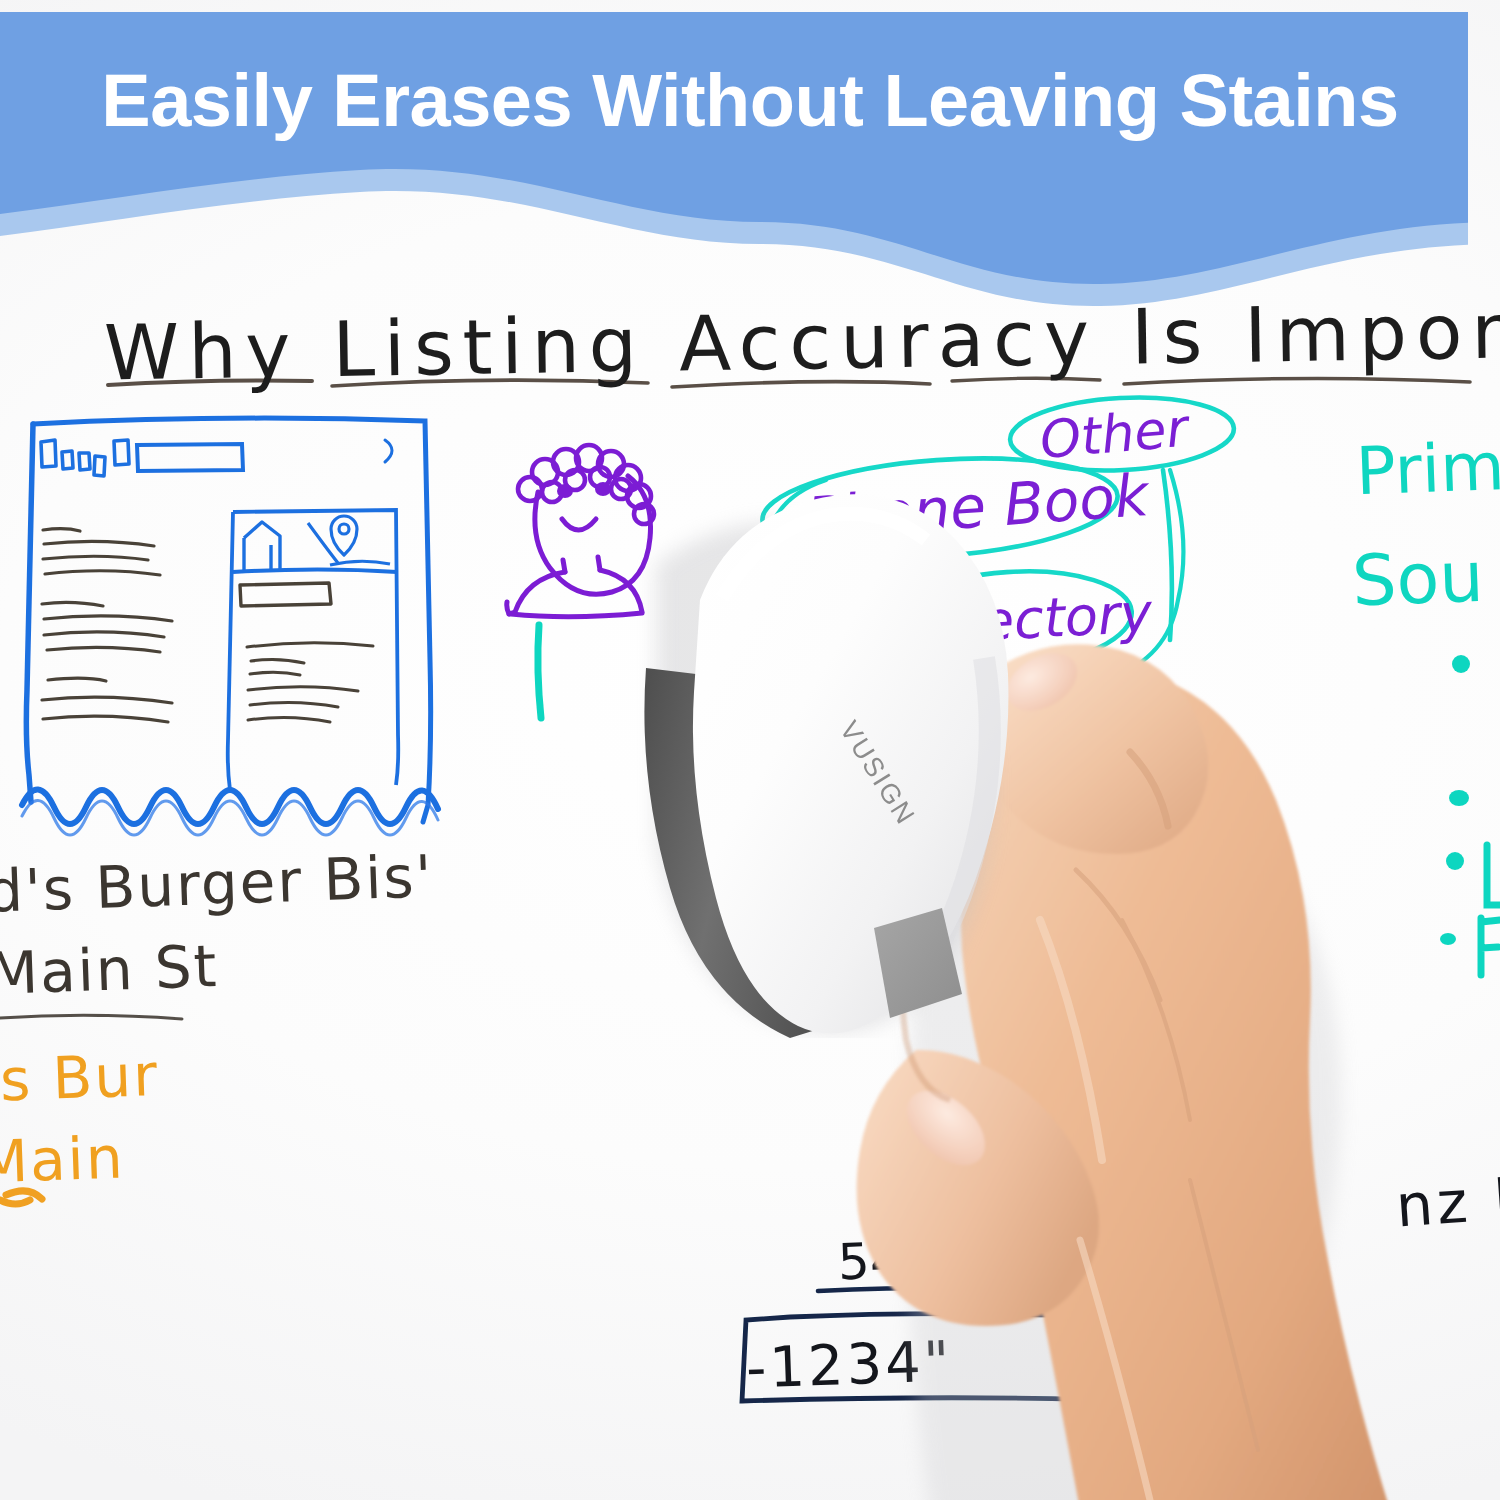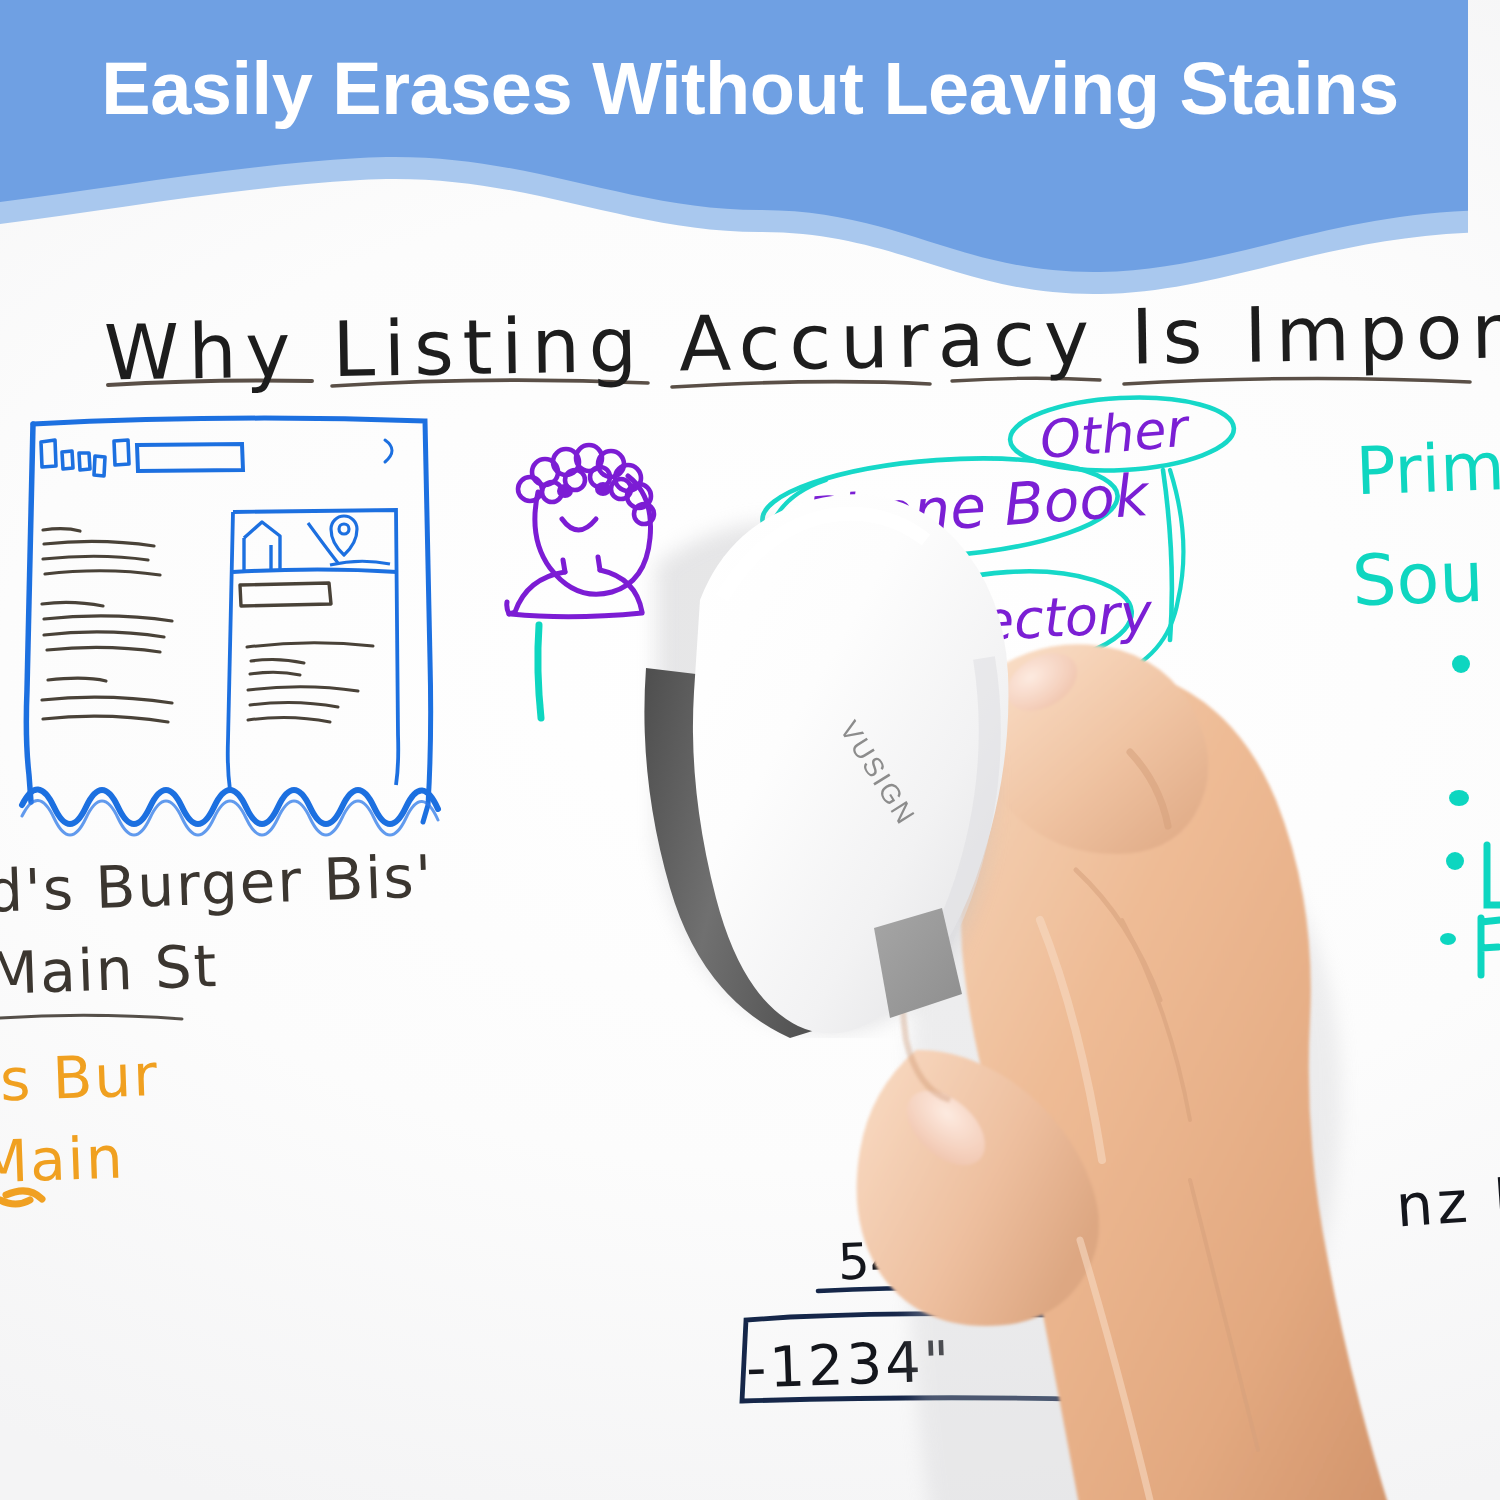--- a/index.html
+++ b/index.html
@@ -8,21 +8,21 @@
 
   #stage {
     position:relative;
     width:1500px; height:1500px;
     background:#fbfbfb;
     overflow:hidden;
   }
 
   
   #header-banner {
-    position:absolute; left:0; top:0; width:1468px; height:300px;
+    position:absolute; left:0; top:12px; width:1468px; height:300px;
     overflow:hidden; z-index:5;padding-left:29px;
   }
   #header-banner svg { position:absolute; left:0; top:0; }
   #headline {
     position:absolute; left:0; top:52px; width:1500px;
     text-align:center;
     color:#ffffff;
     font-family:"Liberation Sans", sans-serif;
     font-weight:bold;
     font-size:74px;

